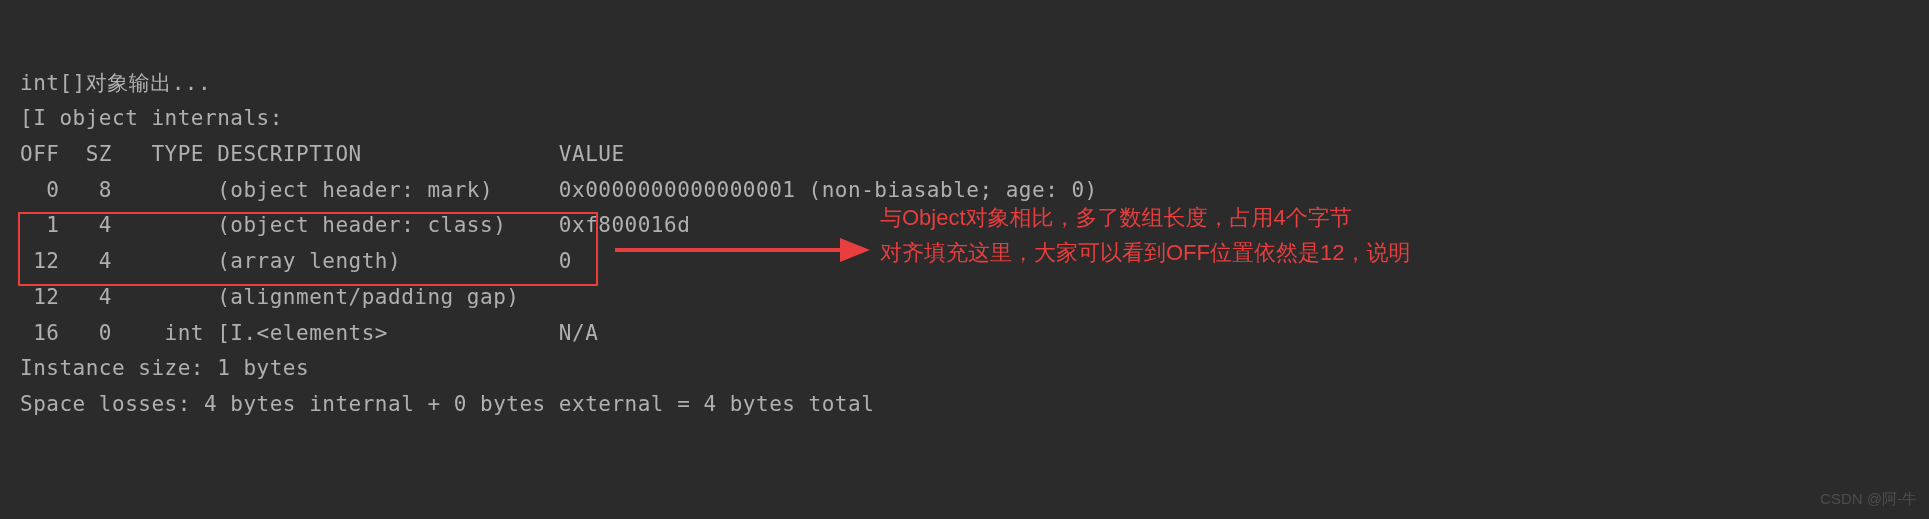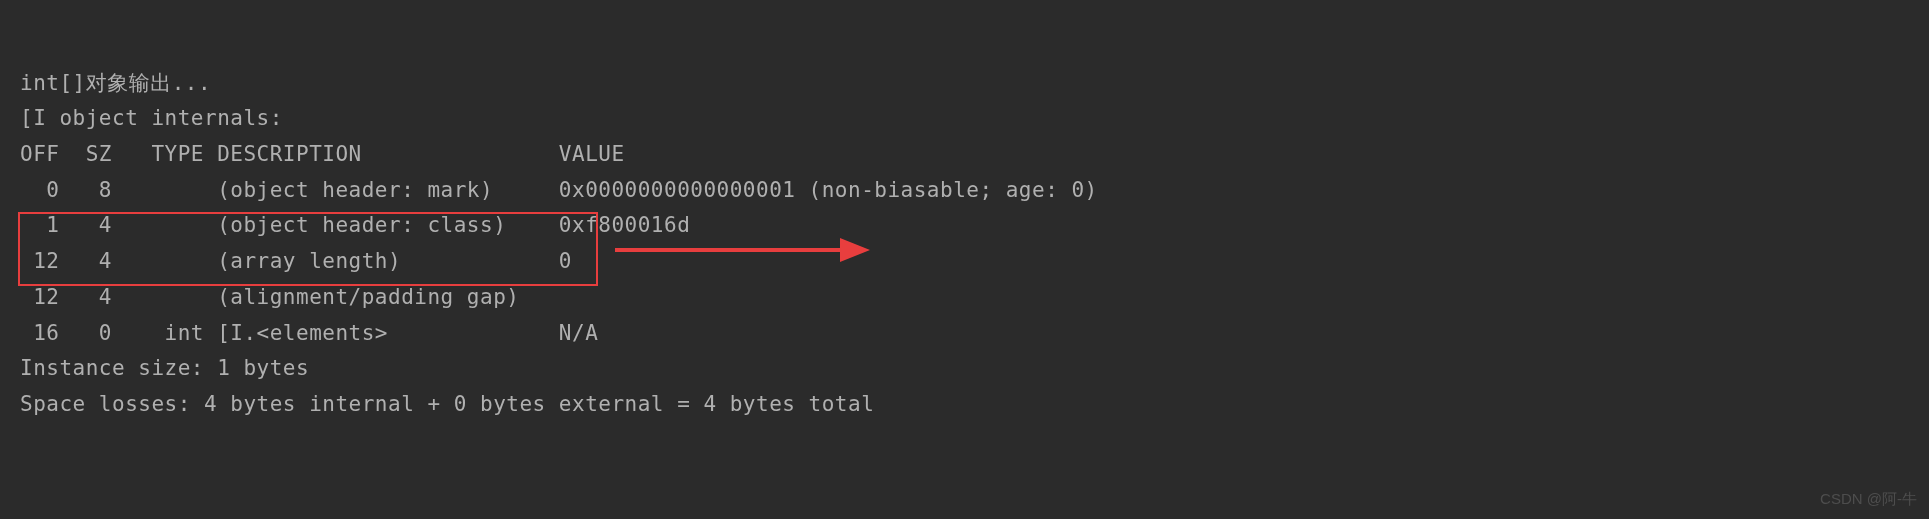--- a/index.html
+++ b/index.html
@@ -69,15 +69,17 @@
 <div class="highlight-box" style="left:18px; top:212px; width:580px; height:74px;"></div>
 
 <div class="arrow-container" style="left:610px; top:230px; width:260px; height:40px;">
   <svg width="260" height="40" viewBox="0 0 260 40">
     <line x1="5" y1="20" x2="230" y2="20" stroke="#e83e3e" stroke-width="4"></line>
     <polygon points="230,8 260,20 230,32" fill="#e83e3e"></polygon>
   </svg>
 </div>
 
 <div class="annotation" style="left:880px; top:200px;">
+  <div>与Object对象相比，多了数组长度，占用4个字节</div>
+  <div>对齐填充这里，大家可以看到OFF位置依然是12，说明</div>
 </div>
 
 <div class="watermark">CSDN @阿-牛</div>
 
 </body></html>

